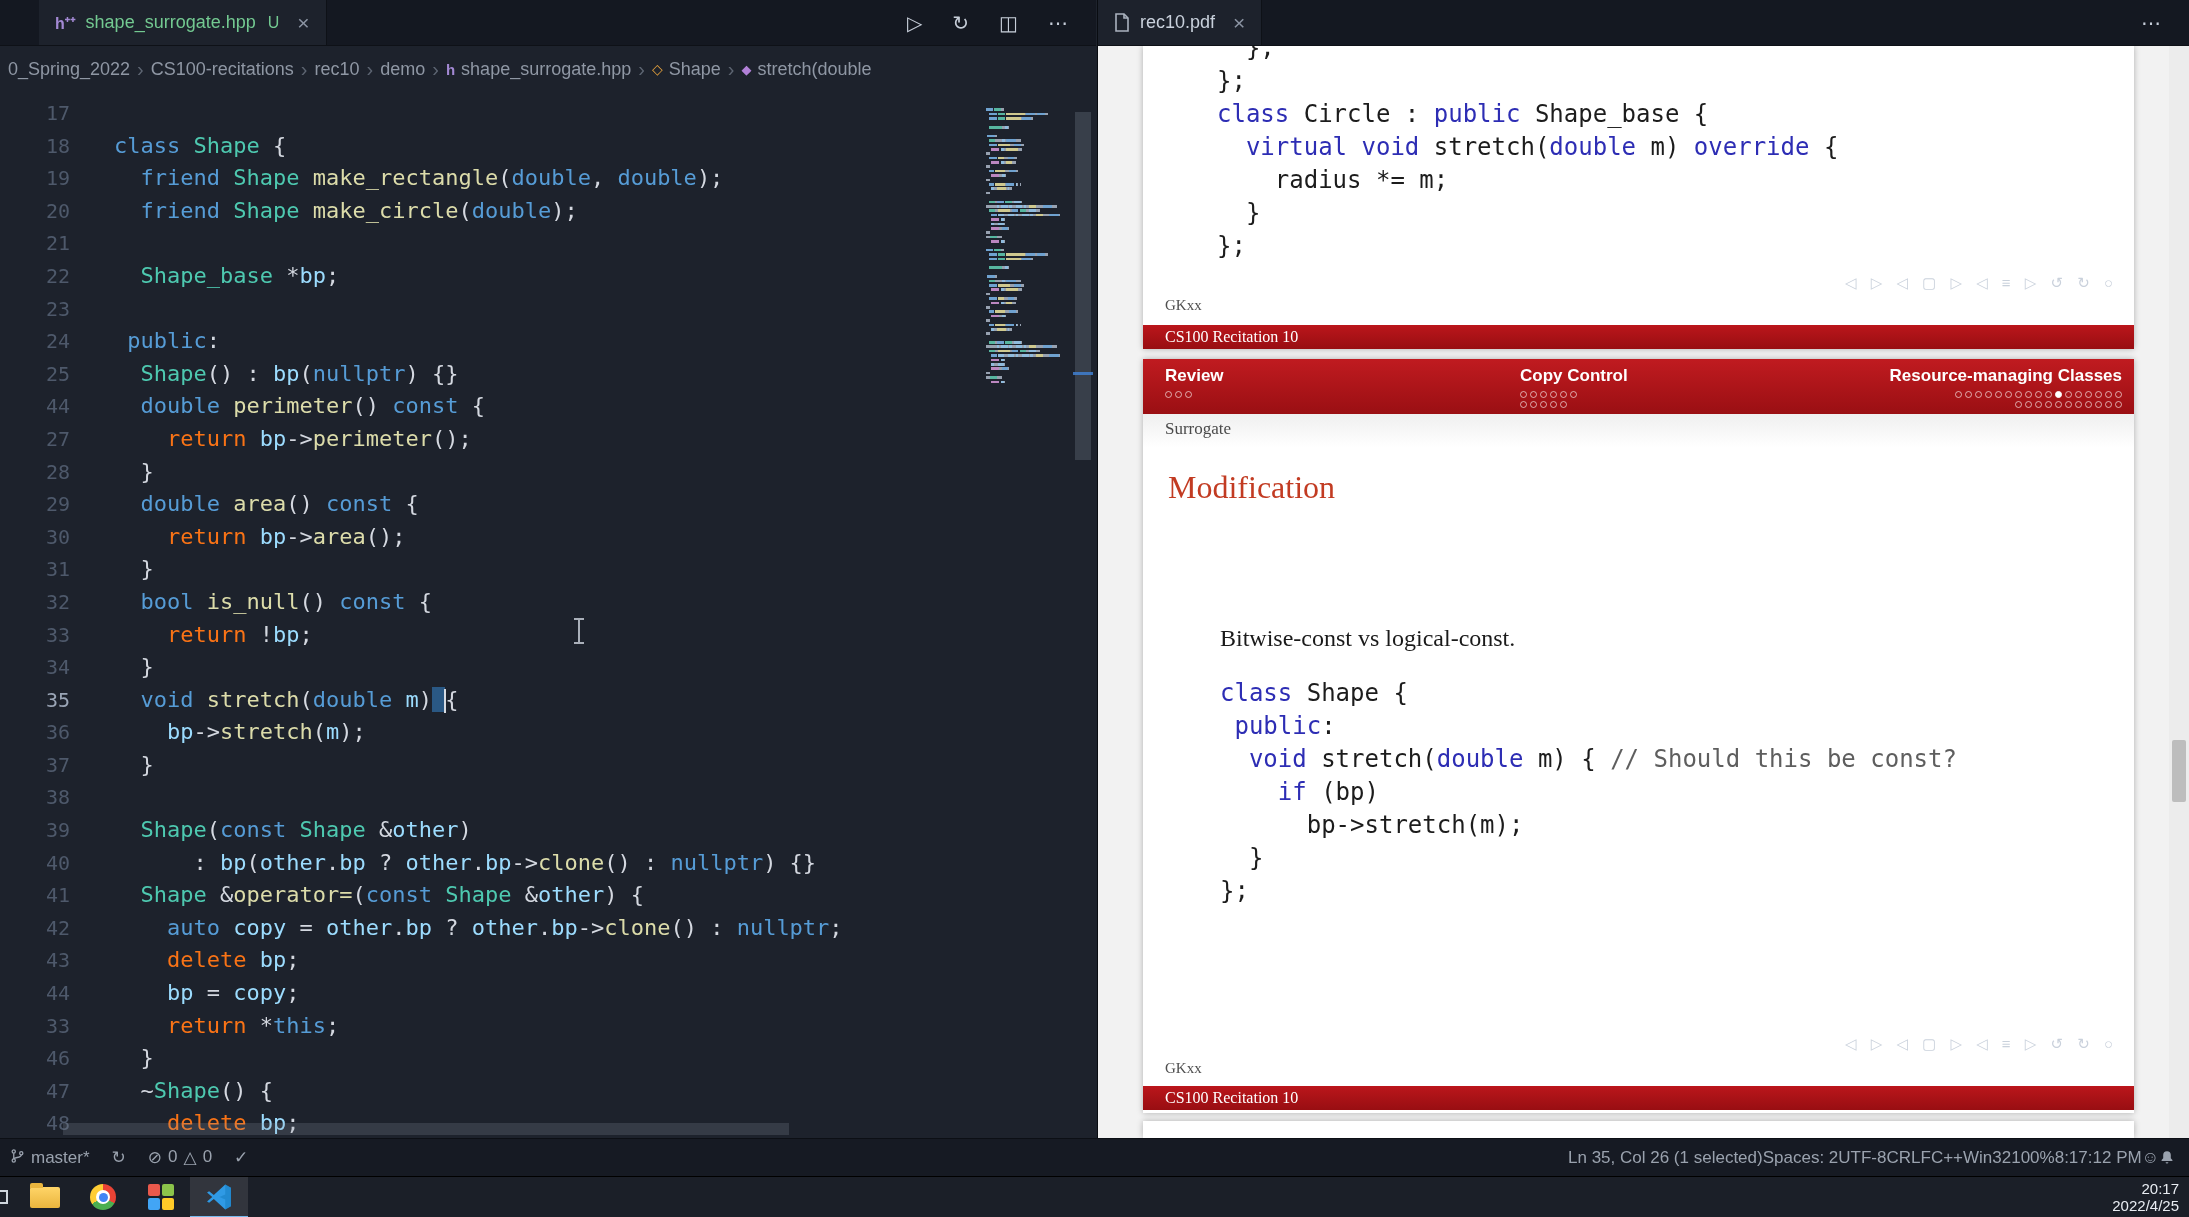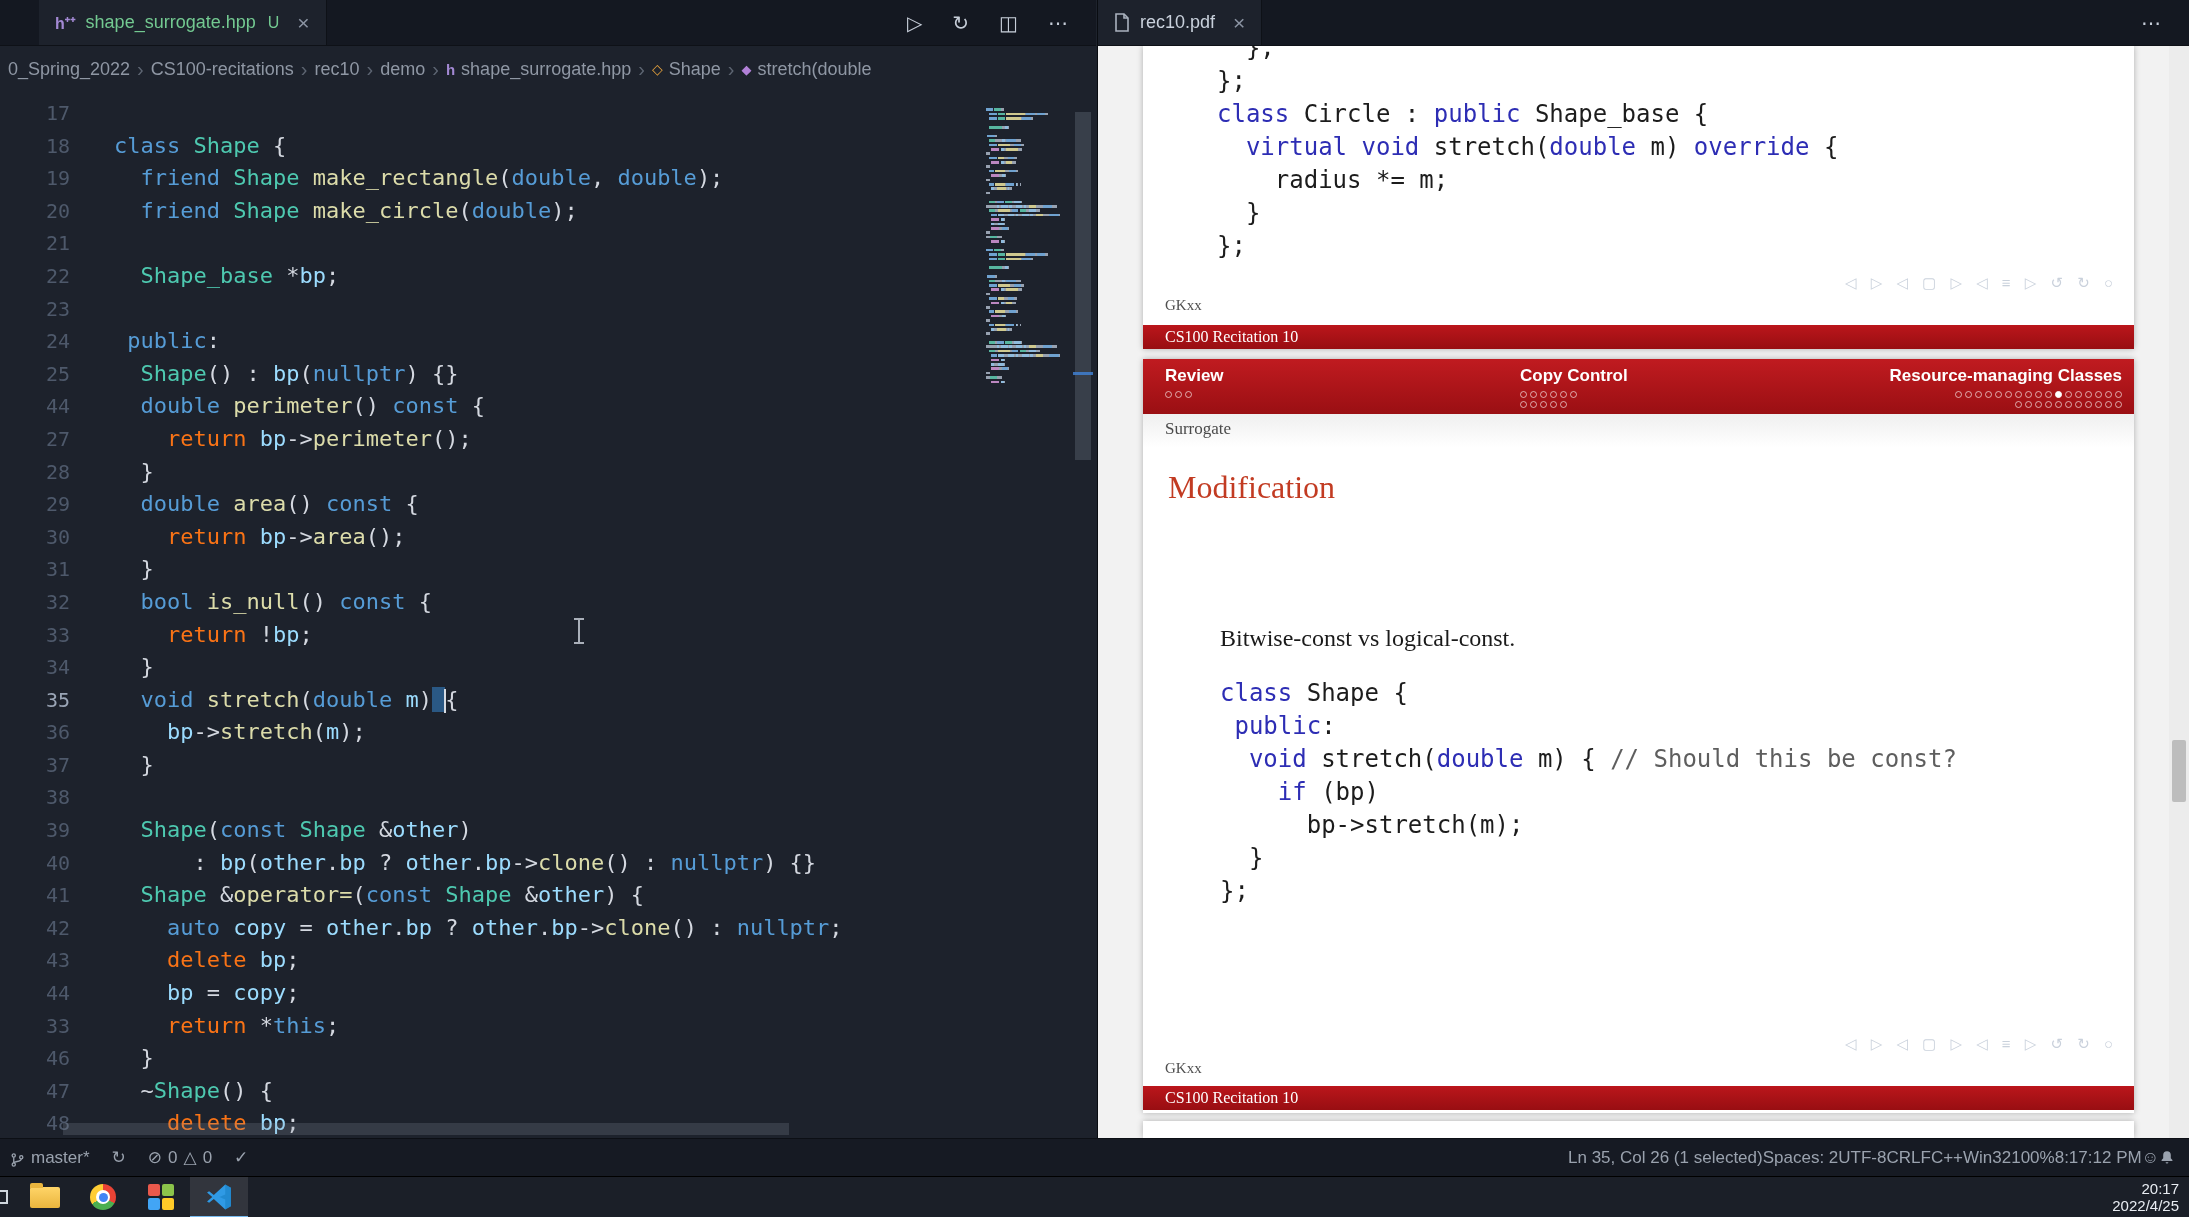--- a/index.html
+++ b/index.html
@@ -89,21 +89,21 @@
 .substrip{position:absolute;left:0;top:55px;width:100%;height:33px;background:linear-gradient(180deg,#efefef,#fff);color:#4a4a4a;font-family:"Liberation Serif",serif;font-size:17px;line-height:30px;padding-left:22px}
 .frametitle{position:absolute;left:25px;top:110px;font-family:"Liberation Serif",serif;font-size:32px;color:#c23b22}
 .pbody{position:absolute;left:77px;top:266px;font-family:"Liberation Serif",serif;font-size:24px;color:#1a1a1a}
 .pdf-scroll{position:absolute;right:0;top:0;width:20px;height:100%;background:#ececec}
 .pdf-scroll .thumb{position:absolute;left:3px;right:3px;top:694px;height:62px;background:#bdbdbd;border-radius:2px}
 
 
 .statusbar{position:absolute;left:0;top:1138px;width:2189px;height:38px;background:#161a23;border-top:1px solid #0c0f15;display:flex;align-items:center;font-size:17px;color:#9aa2ae;padding:0 14px 0 10px}
 .sb-left{display:flex;align-items:center;gap:22px}
 .sb-right{margin-left:auto;display:flex;align-items:center;}
-.sb-item{display:inline-flex;align-items:flex-end;gap:6px;cursor:pointer;white-space:nowrap}
+.sb-item{display:inline-flex;align-items:flex-start;gap:6px;cursor:pointer;white-space:nowrap}
 .sb-item svg{display:block}
 
 
 .taskbar{position:absolute;left:0;top:1176px;width:2189px;height:41px;background:#1b1f28;border-top:1px solid #000;display:flex;align-items:center}
 .task-btn{width:58px;height:41px;display:flex;align-items:center;justify-content:center;cursor:pointer}
 .task-btn.active{background:rgba(255,255,255,.10);box-shadow:inset 0 -2px 0 #76b9ed}
 .task-sliver{width:16px;height:41px;display:flex;align-items:center;overflow:hidden;cursor:pointer}
 .sliver-shape{width:18px;height:14px;border:2px solid #cfd6dd;margin-left:-10px}
 .icon-folder{width:30px;height:21px;position:relative;background:linear-gradient(180deg,#ffd568,#eab53e);border-radius:2px}
 .icon-folder:before{content:"";position:absolute;left:0;top:-4px;width:13px;height:5px;background:#eab53e;border-radius:2px 2px 0 0}

